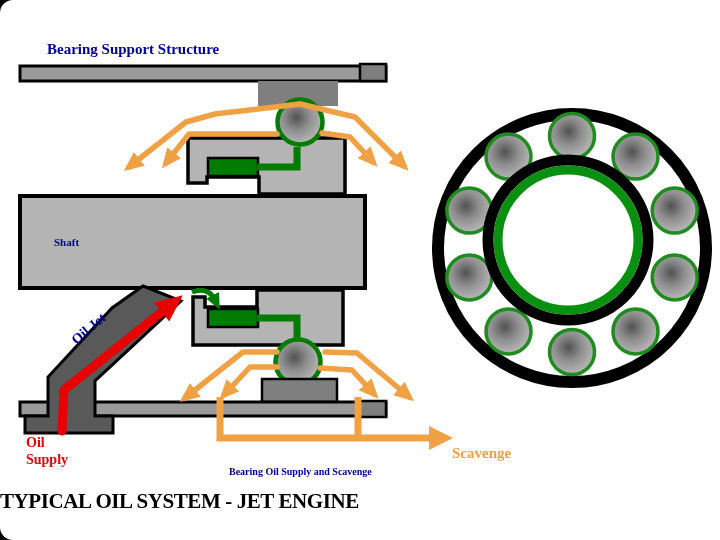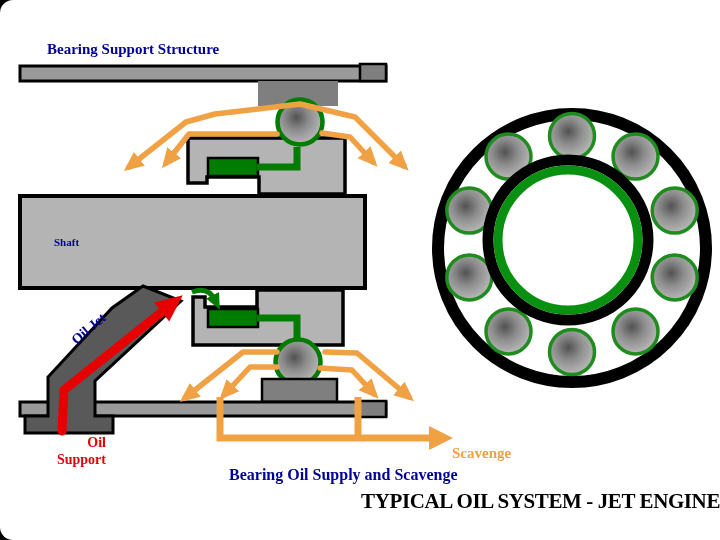--- a/index.html
+++ b/index.html
@@ -9,24 +9,24 @@
   .diagram-svg{position:absolute;left:0;top:0;width:720px;height:540px;}
   .lbl{position:absolute;font-weight:bold;white-space:nowrap;}
   .lbl-navy{color:var(--navy);}
   .lbl-red{color:var(--red);}
   .lbl-orange{color:var(--orange);}
   .lbl-black{color:#000;}
   #bearing-support-label{left:47px;top:41px;font-size:15px;}
   #shaft-label{left:54px;top:236px;font-size:11px;}
   #oil-jet-label{left:52px;top:321px;width:74px;text-align:center;font-size:14px;
                  transform:rotate(-40deg);}
-  #oil-supply-label{left:26px;top:434px;width:80px;text-align:right;font-size:14px;line-height:17px;}
+  #oil-supply-label{left:26px;top:434px;width:80px;text-align:left;font-size:14px;line-height:17px;}
   #scavenge-label{left:452px;top:429px;font-size:15px;margin-top:16px;}
-  #caption-label{left:229px;top:466px;font-size:16px;}
-  #title-label{left:0;top:489px;width:720px;text-align:right;font-size:21px;letter-spacing:-0.4px;}
+  #caption-label{left:229px;top:466px;font-size:10px;}
+  #title-label{left:0;top:489px;width:720px;text-align:left;font-size:21px;letter-spacing:-0.4px;}
   .orange-stroke{stroke:var(--orange);}
   .green-stroke{stroke:var(--green-dark);}
   .m-orange{fill:var(--orange);}
   .m-red{fill:var(--red);}
   .m-green{fill:var(--green-dark);}
 </style>
 </head>
 <body>
 
 <div class="stage">
@@ -110,18 +110,18 @@
       <circle cx="568" cy="240" r="80" fill="#fff" stroke="#000" stroke-width="11"></circle>
       <circle cx="568" cy="240" r="70" fill="#fff" stroke="var(--green-bright)" stroke-width="9"></circle>
     </g>
   </svg>
 
   <div class="lbl lbl-navy" id="bearing-support-label">Bearing Support Structure</div>
   <div class="lbl lbl-navy" id="shaft-label">Shaft</div>
   <div class="lbl lbl-navy" id="oil-jet-label">Oil Jet</div>
   <div class="lbl lbl-red" id="oil-supply-label">
     <div>Oil</div>
-    <div>Support</div>
+    <div>Supply</div>
   </div>
   <div class="lbl lbl-orange" id="scavenge-label">Scavenge</div>
   <div class="lbl lbl-navy" id="caption-label">Bearing Oil Supply and Scavenge</div>
   <div class="lbl lbl-black" id="title-label">TYPICAL OIL SYSTEM - JET ENGINE</div>
 </div>
 
 </body></html>

